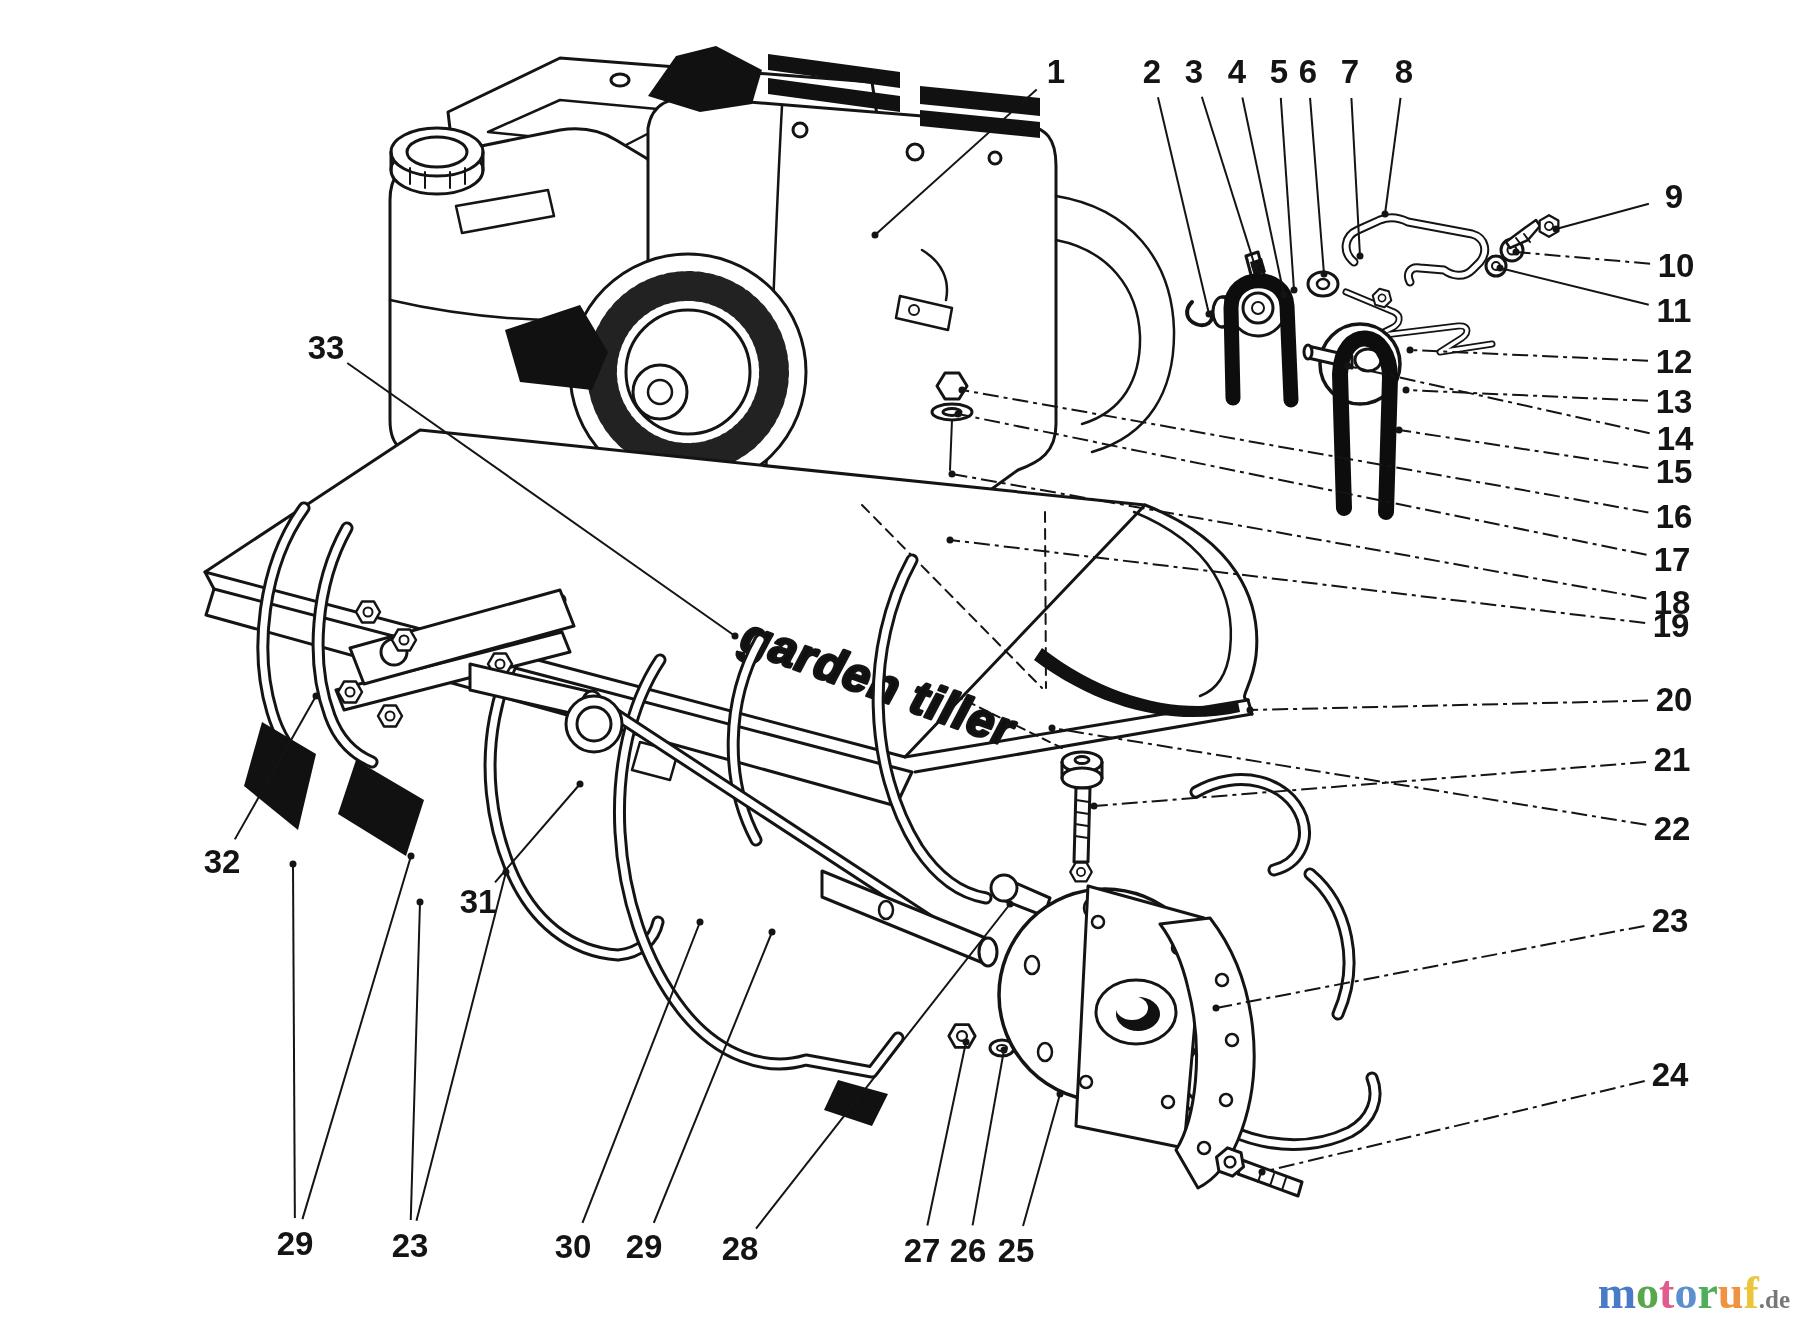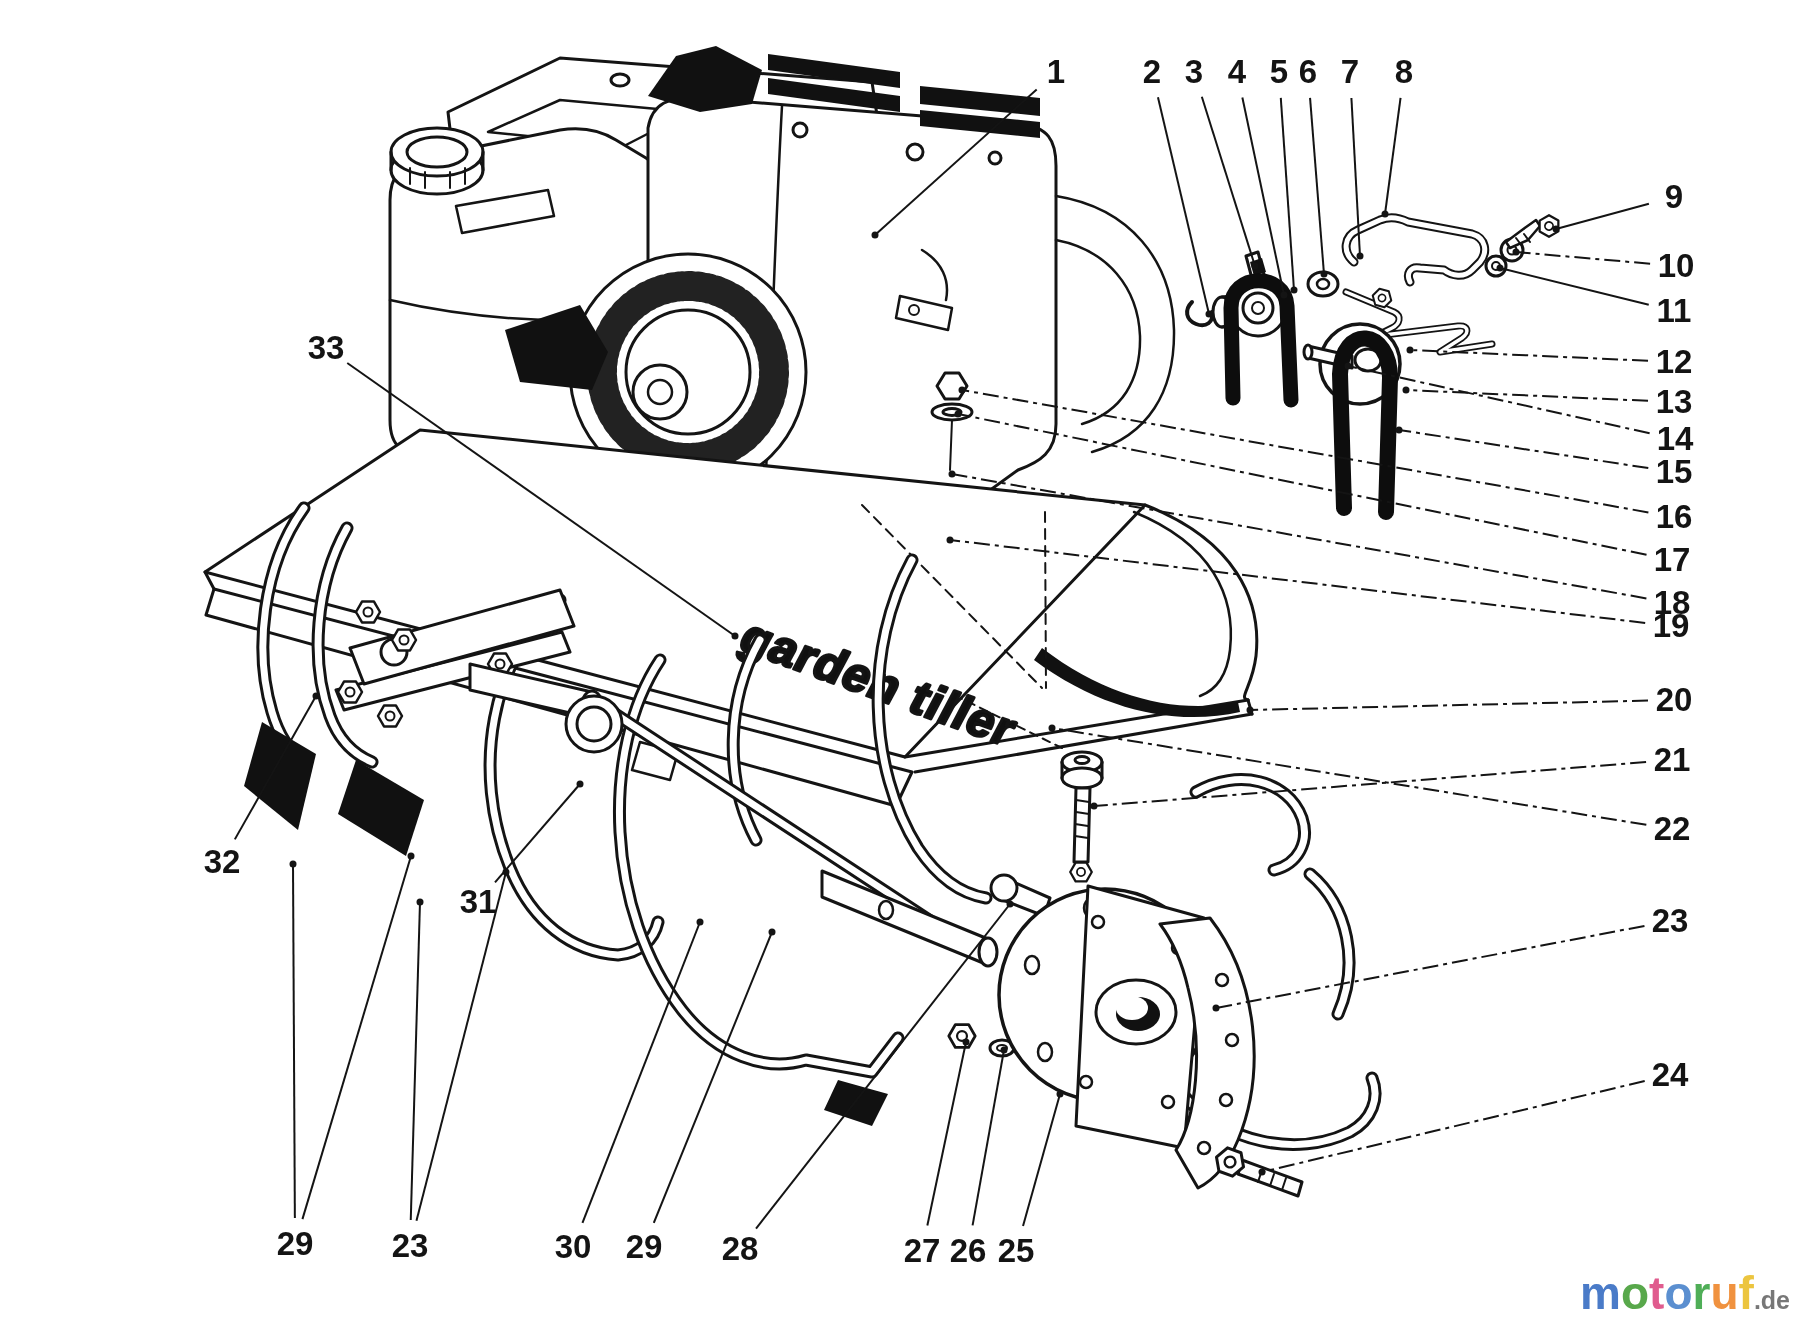--- a/index.html
+++ b/index.html
@@ -1,21 +1,21 @@
 <!DOCTYPE html>
 <html><head>
 <meta charset="utf-8">
 <style>
   html,body{margin:0;padding:0;background:#fff;}
   .canvas{position:relative;width:1800px;height:1320px;background:#ffffff;overflow:hidden;
           font-family:"Liberation Sans",sans-serif;}
   svg{position:absolute;top:0;left:0;}
   .callout-num{font-family:"Liberation Sans",sans-serif;font-weight:bold;font-size:33px;fill:#141414;}
   .decal{font-family:"Liberation Sans",sans-serif;font-weight:bold;fill:#101010;}
-  #watermark{position:absolute;right:10px;bottom:4px;font-family:Liberation Sans, sans-serif;
+  #watermark{position:absolute;right:10px;bottom:4px;font-family:Liberation Serif, serif;
              font-weight:bold;font-size:46px;line-height:1;user-select:none;}
   #watermark .suffix{font-size:25px;font-weight:bold;}
 </style>
 </head>
 <body>
 
 <div class="canvas">
 
 <svg width="1800" height="1320" viewBox="0 0 1800 1320">
   <defs>

